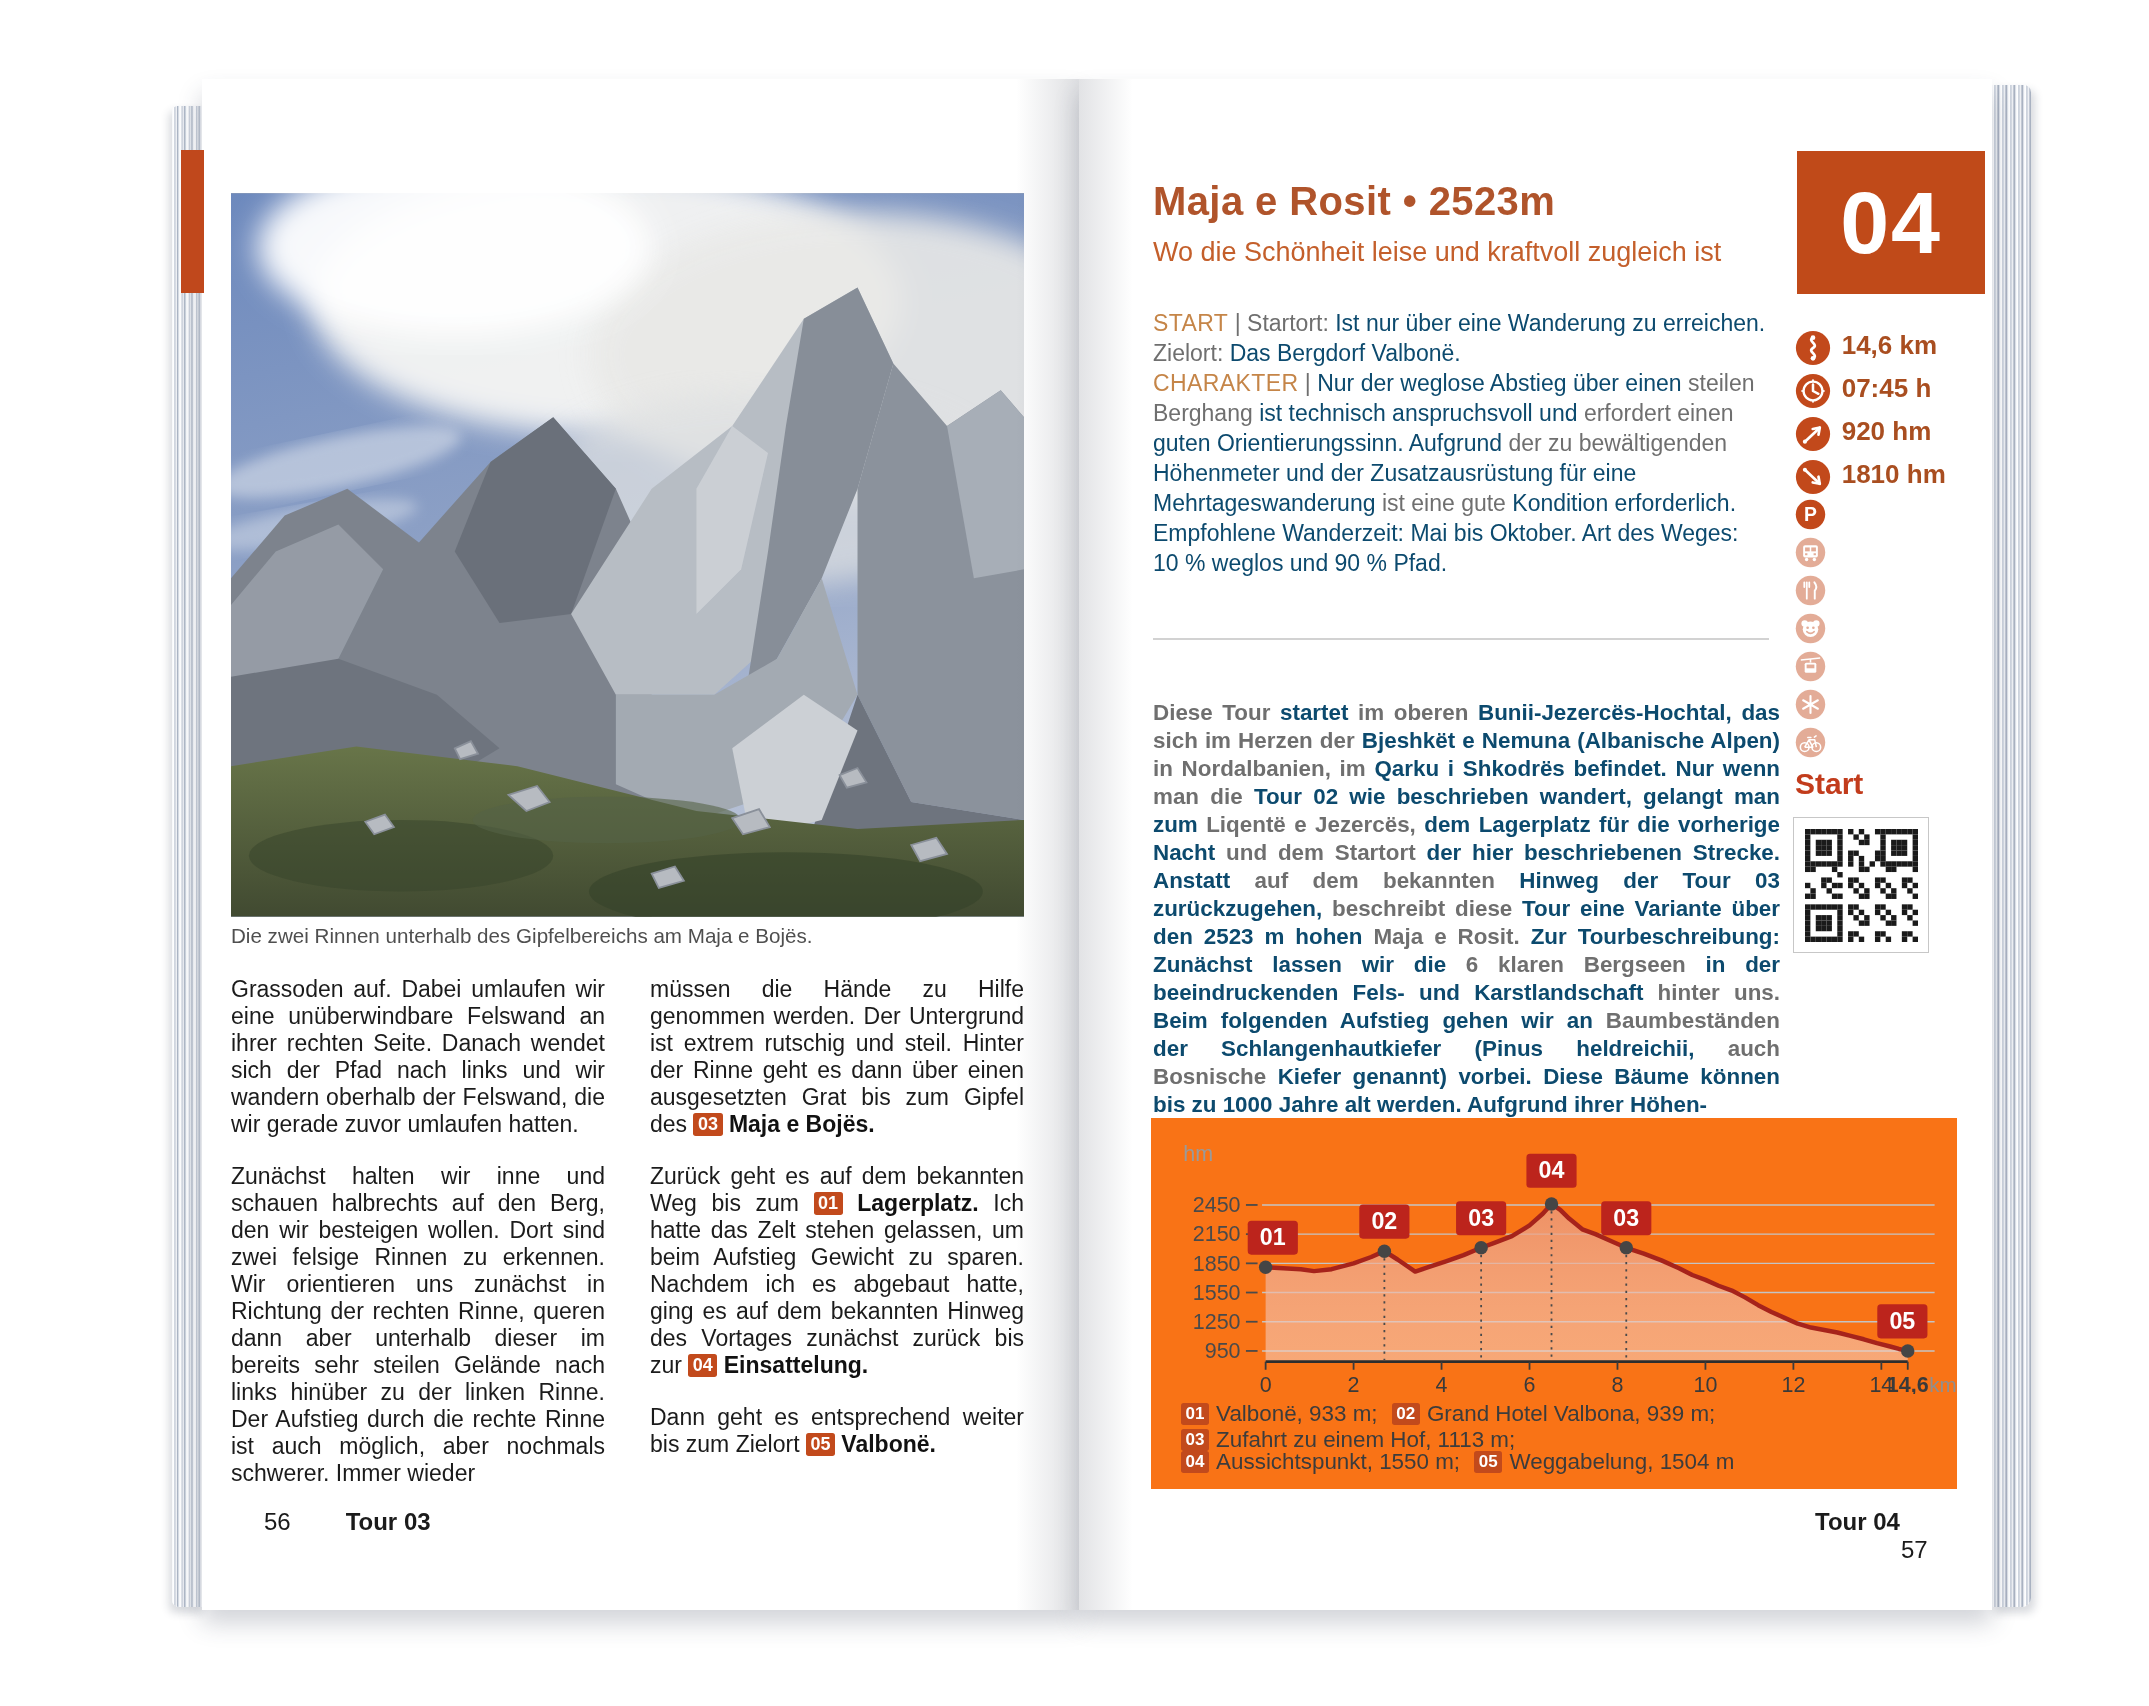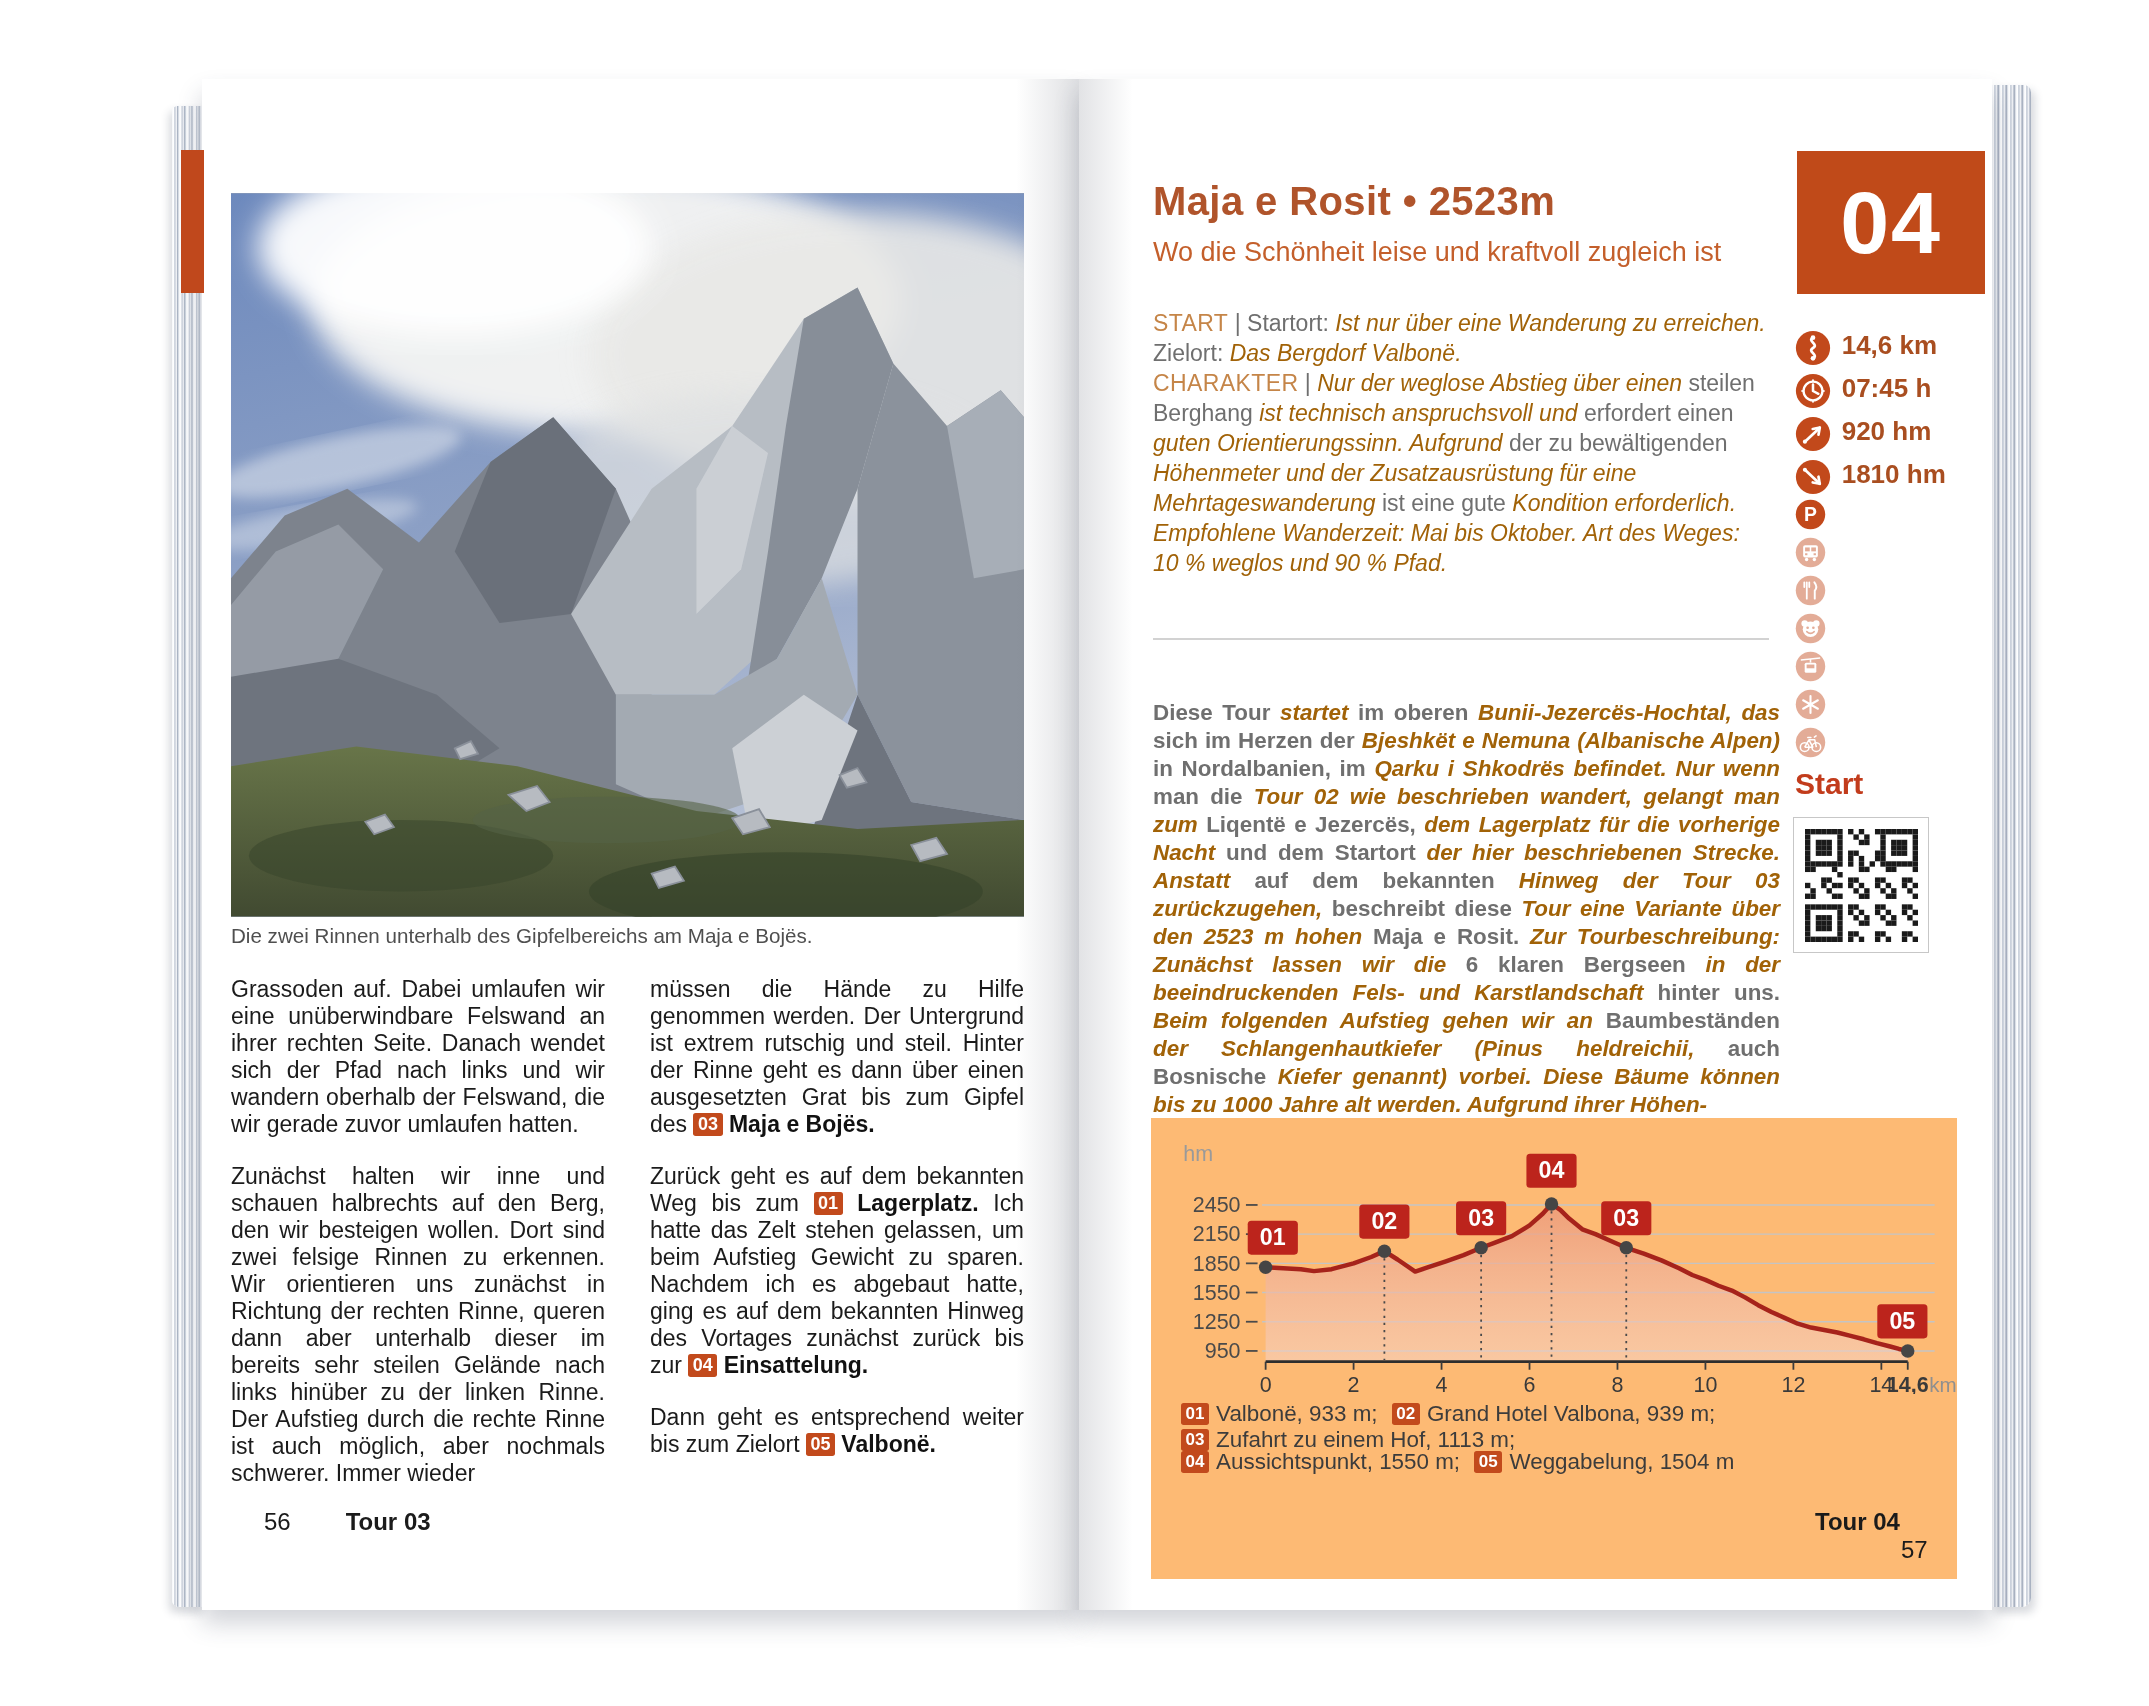--- a/index.html
+++ b/index.html
@@ -40,31 +40,31 @@
   .pf-left{left:29px;}
   .pf-num{display:inline-block;min-width:41px;}
   .pf-tour{font-weight:700;margin-left:34px;}
 
   
   .tour-title{position:absolute;left:74px;top:100px;font-size:40px;font-weight:700;color:#b0542b;letter-spacing:0.4px;}
   .tour-subtitle{position:absolute;left:74px;top:158px;font-size:27px;color:#c45f2b;}
   .info-block{position:absolute;left:74px;top:229px;width:613px;font-size:23px;line-height:30px;text-align:left;color:#2a2a2a;}
   .rt-label{color:#c58548;letter-spacing:0.4px;}
   .rt-muted{color:#6f6f6f;}
-  .rt-strong{color:#a16207;font-style:italic;}
+  .rt-strong{color:#0c4a6e;}
   .rt-plain{color:inherit;}
   .rt-bold{font-weight:700;color:#111111;}
   .divider{position:absolute;left:74px;top:559px;width:616px;height:1.8px;background:#d2d2d2;}
   .body-block{position:absolute;left:74px;top:620px;width:627px;font-size:22.4px;line-height:28px;
     font-weight:700;text-align:justify;color:#1d1d1d;}
   .inline-badge{display:inline-block;background:#c24a1c;color:#fff;font-weight:700;font-size:18px;
     line-height:22.4px;padding:0 4.5px;border-radius:2.7px;position:relative;top:-1.8px;}
 
   
-  .chart-box{position:absolute;left:72px;top:1039px;width:806px;height:461px;background:#fdba74;}
+  .chart-box{position:absolute;left:72px;top:1039px;width:806px;height:371px;background:#f97316;}
   .legend{position:absolute;left:30px;width:743px;font-size:22.4px;color:#3c3c3c;}
   .legend-row1{top:283px;}
   .legend-row2{top:331px;}
   .legend .item{margin-right:14.3px;white-space:nowrap;}
   .legend .lg-badge{display:inline-block;background:#c24a1c;color:#fff;font-weight:700;font-size:17px;
     line-height:21.5px;padding:0 4.5px;border-radius:2.7px;margin-right:7.2px;position:relative;top:-1.8px;}
 
   
   .tour-badge{position:absolute;left:718px;top:72px;width:188px;height:143px;background:#c04a19;
     color:#ffffff;font-size:88px;font-weight:800;line-height:143px;text-align:center;letter-spacing:1.8px;}

